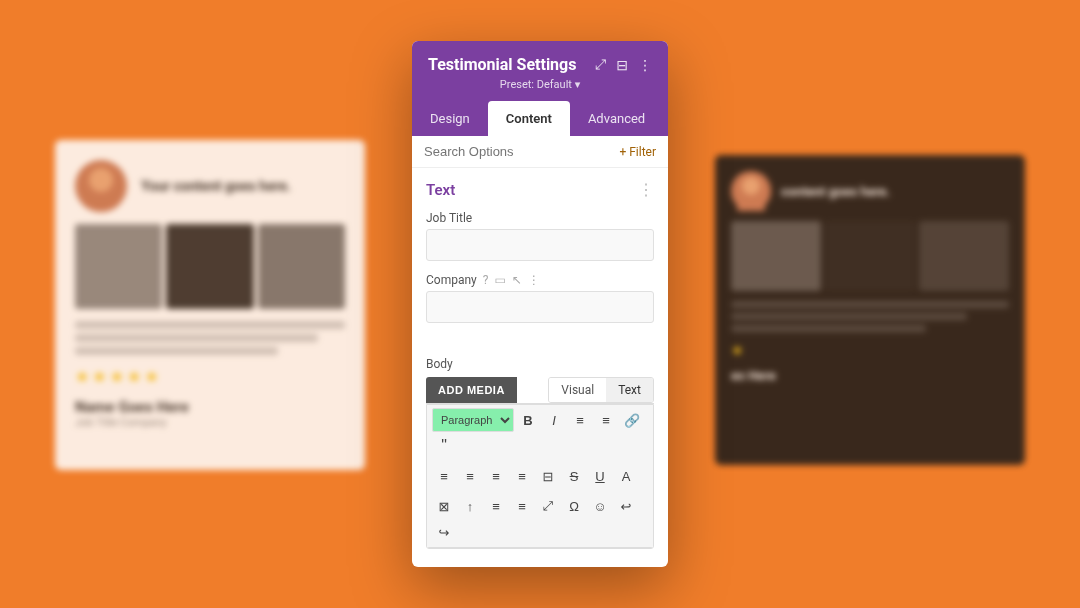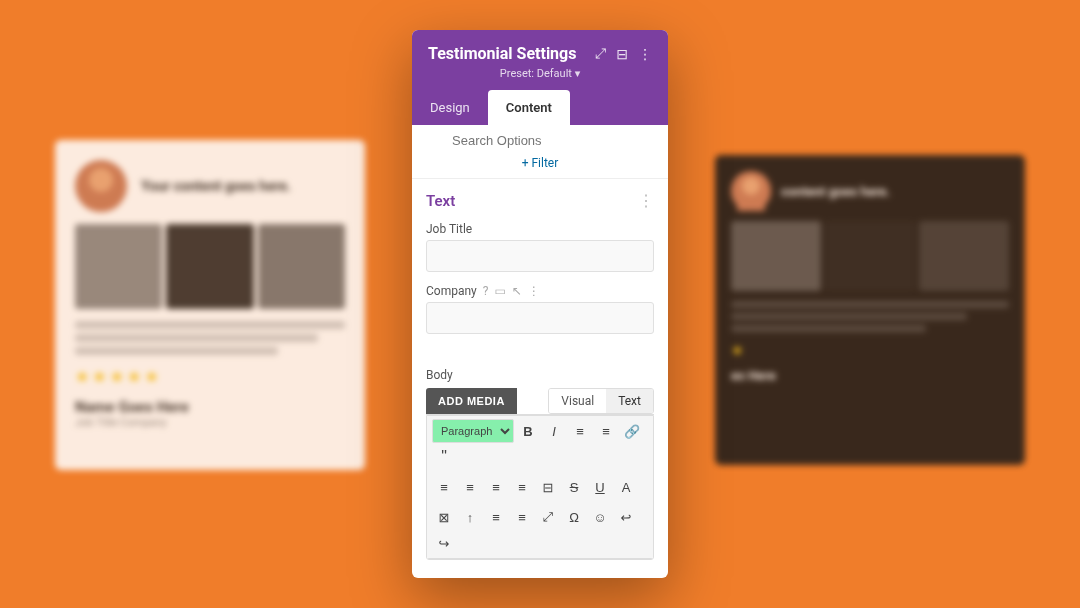--- a/index.html
+++ b/index.html
@@ -197,35 +197,34 @@
       font-weight: 600;
     }
 
     
     .search-bar {
       display: flex;
       align-items: center;
       padding: 8px 12px;
       border-bottom: 1px solid #eee;
       gap: 8px;
-      flex-direction: column;
     }
     .search-input {
       flex: 1;
       border: none;
       outline: none;
       font-size: 13px;
       color: #999;
       background: transparent;
     }
     .filter-btn {
       display: flex;
       align-items: center;
       gap: 4px;
-      color: #0369a1;
+      color: #a16207;
       font-size: 12px;
       cursor: pointer;
     }
 
     
     .modal-body {
       padding: 0 0 12px;
       max-height: 420px;
       overflow-y: auto;
     }
@@ -464,20 +463,21 @@
         <span class="modal-header-icon" title="Columns">⊟</span>
         <span class="modal-header-icon" title="More">⋮</span>
       </div>
     </div>
     <div class="modal-preset">Preset: Default ▾</div>
   </div>
 
   <div class="modal-tabs">
     <div class="tab">Design</div>
     <div class="tab active">Content</div>
+    <div class="tab">Advanced</div>
   </div>
 
   <div class="search-bar">
     <input class="search-input" type="text" placeholder="Search Options" style="">
     <div class="filter-btn">
       <span>+ Filter</span>
     </div>
   </div>
 
   <div class="modal-body">

